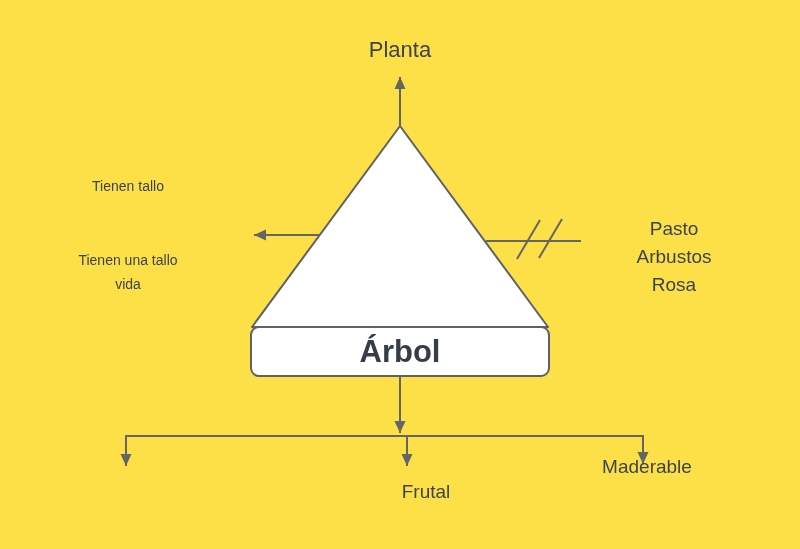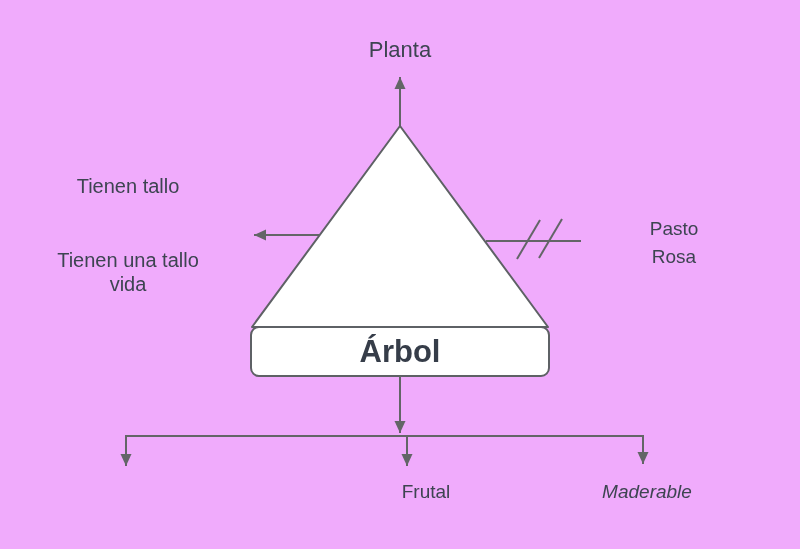--- a/index.html
+++ b/index.html
@@ -1,44 +1,44 @@
 <!DOCTYPE html>
 <html><head>
 <meta charset="utf-8">
 <style>
   * { margin: 0; padding: 0; box-sizing: border-box; }
   html, body { background: #ffffff; }
   .canvas {
     position: relative;
     width: 800px;
     height: 549px;
-    background: #f0abfc;
+    background: #fde047;
     font-family: "Liberation Sans", sans-serif;
     color: #3d4451;
     overflow: hidden;
   }
   .canvas svg { position: absolute; left: 0; top: 0; }
   .lbl { position: absolute; text-align: center; color: #3d4451; }
   .lbl-planta {
     left: 330px; top: 37px; width: 140px;
     font-size: 22px; line-height: 26px;
   }
   .lbl-arbol {
     left: 251px; top: 327px; width: 298px; height: 49px;
     display: flex; align-items: center; justify-content: center;
     font-size: 31px; font-weight: bold; color: #363d49;
   }
-  .lbl-note { font-size: 20px; line-height: 24px; }
+  .lbl-note { font-size: 14px; line-height: 24px; }
   .lbl-note1 { left: 47px;  top: 174px; width: 162px; }
   .lbl-note2 { left: 38px;  top: 248px; width: 180px; }
   .lbl-rightnote { left: 612px; top: 215px; width: 124px; font-size: 19px; line-height: 28px; }
   .lbl-branch { font-size: 19px; }
   .lbl-branch-0 { left: 83px;  top: 481px; width: 150px; }
   .lbl-branch-1 { left: 361px; top: 481px; width: 130px; }
-  .lbl-branch-2 { left: 572px; top: 481px; width: 150px; font-style: italic; }
+  .lbl-branch-2 { left: 572px; top: 456px; width: 150px; }
   .shape-stroke { stroke: #5e6165; stroke-width: 2; fill: #ffffff; }
   .conn { stroke: #636567; stroke-width: 2; fill: none; }
   .arrowfill { fill: #636567; }
 </style>
 </head>
 <body>
 
 <div class="canvas">
 
   <svg width="800" height="549" viewBox="0 0 800 549">
@@ -77,19 +77,20 @@
     <div>Tienen tallo</div>
   </div>
 
   <div class="lbl lbl-note lbl-note2">
     <div>Tienen una tallo</div>
     <div>vida</div>
   </div>
 
   <div class="lbl lbl-rightnote">
     <div>Pasto</div>
+    <div>Arbustos</div>
     <div>Rosa</div>
   </div>
 
   <div class="lbl lbl-branch lbl-branch-1">Frutal</div>
   <div class="lbl lbl-branch lbl-branch-2">Maderable</div>
 
 </div>
 
 </body></html>

